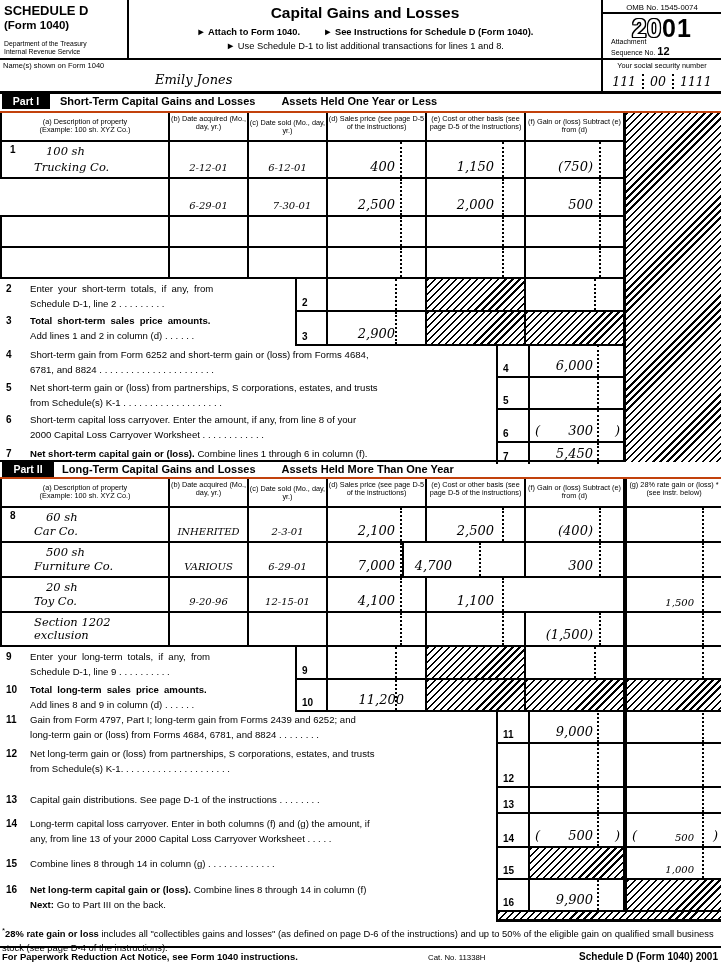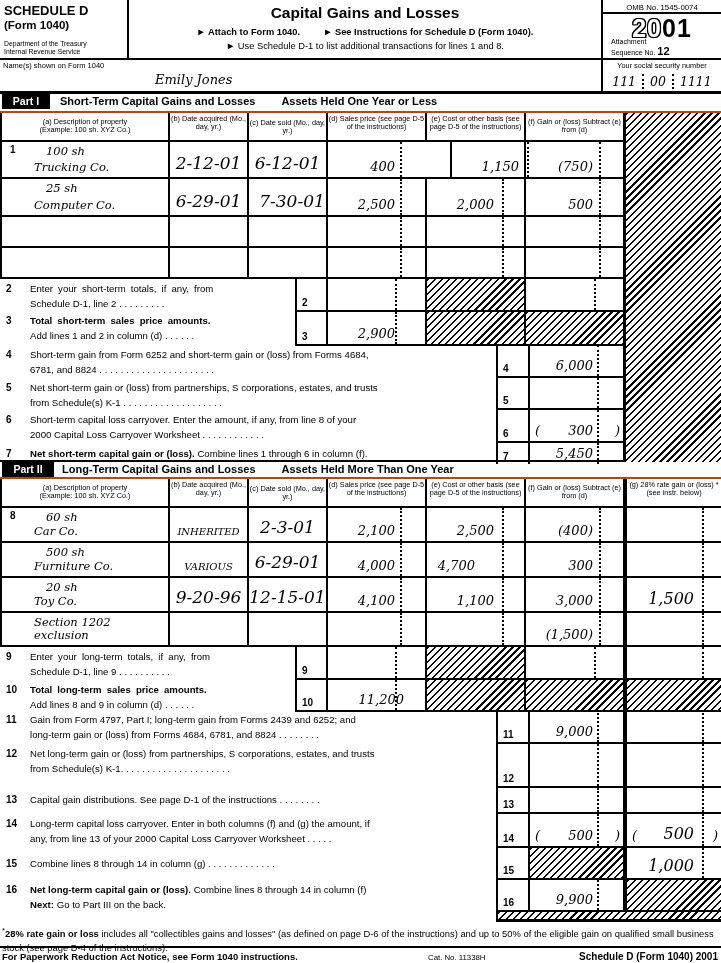--- a/index.html
+++ b/index.html
@@ -30,24 +30,24 @@
   
   .tbl{border-top:2px solid #c2410c}
   .hcell{position:absolute;top:0;height:100%;border-left:2px solid #000;border-bottom:2px solid #000;
          font-size:7.3px;line-height:8.3px;text-align:center;padding-top:2px;box-sizing:border-box}
   .row{position:absolute;box-sizing:border-box;border-bottom:2px solid #000}
   .cell{position:absolute;top:0;height:100%;border-left:2px solid #000;box-sizing:border-box}
   .nol{border-left:none}
   .thickl{border-left:4px solid #000}
   .cents{position:absolute;top:0;bottom:0;border-left:2px dotted #000}
   .val{position:absolute;right:30px;bottom:3px;font-size:13px;white-space:nowrap}
-  .valg{position:absolute;right:27px;bottom:3px;font-size:16px;white-space:nowrap}
+  .valg{position:absolute;right:27px;bottom:3px;font-size:10px;white-space:nowrap}
   .pl{position:absolute;left:5px;bottom:3px;font-size:13px}
   .pr{position:absolute;right:3px;bottom:3px;font-size:13px}
-  .date{position:absolute;left:0;right:0;bottom:4px;text-align:center;font-size:17px;white-space:nowrap}
+  .date{position:absolute;left:0;right:0;bottom:4px;text-align:center;font-size:10px;white-space:nowrap}
   .d1{position:absolute;left:44px;top:2px;font-size:11.5px;white-space:nowrap}
   .d2{position:absolute;left:32px;bottom:3px;font-size:11.5px;white-space:nowrap}
   .rnum{position:absolute;left:8px;top:2px;font-weight:bold;font-size:10px}
   .bn{position:absolute;left:5px;bottom:2px;font-weight:bold;font-size:10px}
   .ltxt{position:absolute;font-size:9.6px;line-height:15px;box-sizing:border-box}
   .ltxt .ln{position:absolute;left:30px;white-space:nowrap}
   .ltxt .num{position:absolute;left:6px;top:0;font-weight:bold;font-size:10px}
   .jt{word-spacing:2.5px}
   
   .fnote{font-size:9.4px;line-height:14px}
@@ -124,36 +124,31 @@
       <div class="cell" style="left:168px;width:79px">
           <span class="date hand">2-12-01</span>
         </div>
       <div class="cell" style="left:247px;width:79px">
           <span class="date hand">6-12-01</span>
         </div>
       <div class="cell" style="left:326px;width:99px">
           <span class="cents" style="left:72px"></span>
           <span class="val hand">400</span>
         </div>
-      <div class="cell" style="left:450px;width:99px">
+      <div class="cell" style="left:425px;width:99px">
           <span class="cents" style="left:75px"></span>
           <span class="val hand">1,150</span>
         </div>
       <div class="cell" style="left:524px;width:99px">
           <span class="cents" style="left:73px"></span>
           <span class="val hand">(750)</span>
         </div>
     </div>
 
     <div class="row" style="left:0;top:66px;width:623px;height:38px">
-      <div class="cell" style="left:0;width:168px;border-left:2px solid #000">
-        <span class="rnum"></span>
-        <span class="d1 hand">25 sh</span>
-        <span class="d2 hand">Computer Co.</span>
-      </div>
       <div class="cell" style="left:168px;width:79px">
           <span class="date hand">6-29-01</span>
         </div>
       <div class="cell" style="left:247px;width:88px">
           <span class="date hand">7-30-01</span>
         </div>
       <div class="cell" style="left:326px;width:99px">
           <span class="cents" style="left:72px"></span>
           <span class="val hand">2,500</span>
         </div>
@@ -348,23 +343,23 @@
         <span class="d2 hand">Furniture Co.</span>
       </div>
       <div class="cell" style="left:168px;width:79px">
           <span class="date hand" style="font-size:10px">VARIOUS</span>
         </div>
       <div class="cell" style="left:247px;width:79px">
           <span class="date hand">6-29-01</span>
         </div>
       <div class="cell" style="left:326px;width:99px">
           <span class="cents" style="left:72px"></span>
-          <span class="val hand">4,000</span>
-        </div>
-      <div class="cell" style="left:425px;width:80px">
+          <span class="val hand">7,000</span>
+        </div>
+      <div class="cell" style="left:402px;width:80px">
           <span class="cents" style="left:75px"></span>
           <span class="val hand">4,700</span>
         </div>
       <div class="cell" style="left:524px;width:99px">
           <span class="cents" style="left:73px"></span>
           <span class="val hand">300</span>
         </div>
       <div class="cell thickl" style="left:623px;width:98px">
           <span class="cents" style="left:75px"></span>
           <span class="valg hand"></span>
@@ -383,24 +378,20 @@
           <span class="date hand">12-15-01</span>
         </div>
       <div class="cell" style="left:326px;width:99px">
           <span class="cents" style="left:72px"></span>
           <span class="val hand">4,100</span>
         </div>
       <div class="cell" style="left:425px;width:99px">
           <span class="cents" style="left:75px"></span>
           <span class="val hand">1,100</span>
         </div>
-      <div class="cell" style="left:524px;width:99px">
-          <span class="cents" style="left:73px"></span>
-          <span class="val hand">3,000</span>
-        </div>
       <div class="cell thickl" style="left:623px;width:98px">
           <span class="cents" style="left:75px"></span>
           <span class="valg hand">1,500</span>
         </div>
     </div>
     <div class="row" style="left:0;top:134px;width:721px;height:34px">
       <div class="cell" style="left:0;width:168px;border-left:2px solid #000">
         <span class="rnum"></span>
         <span class="d1" style="left:32px;font-family:'DejaVu Serif',serif;font-style:italic">Section 1202</span>
         <span class="d2 hand">exclusion</span>

